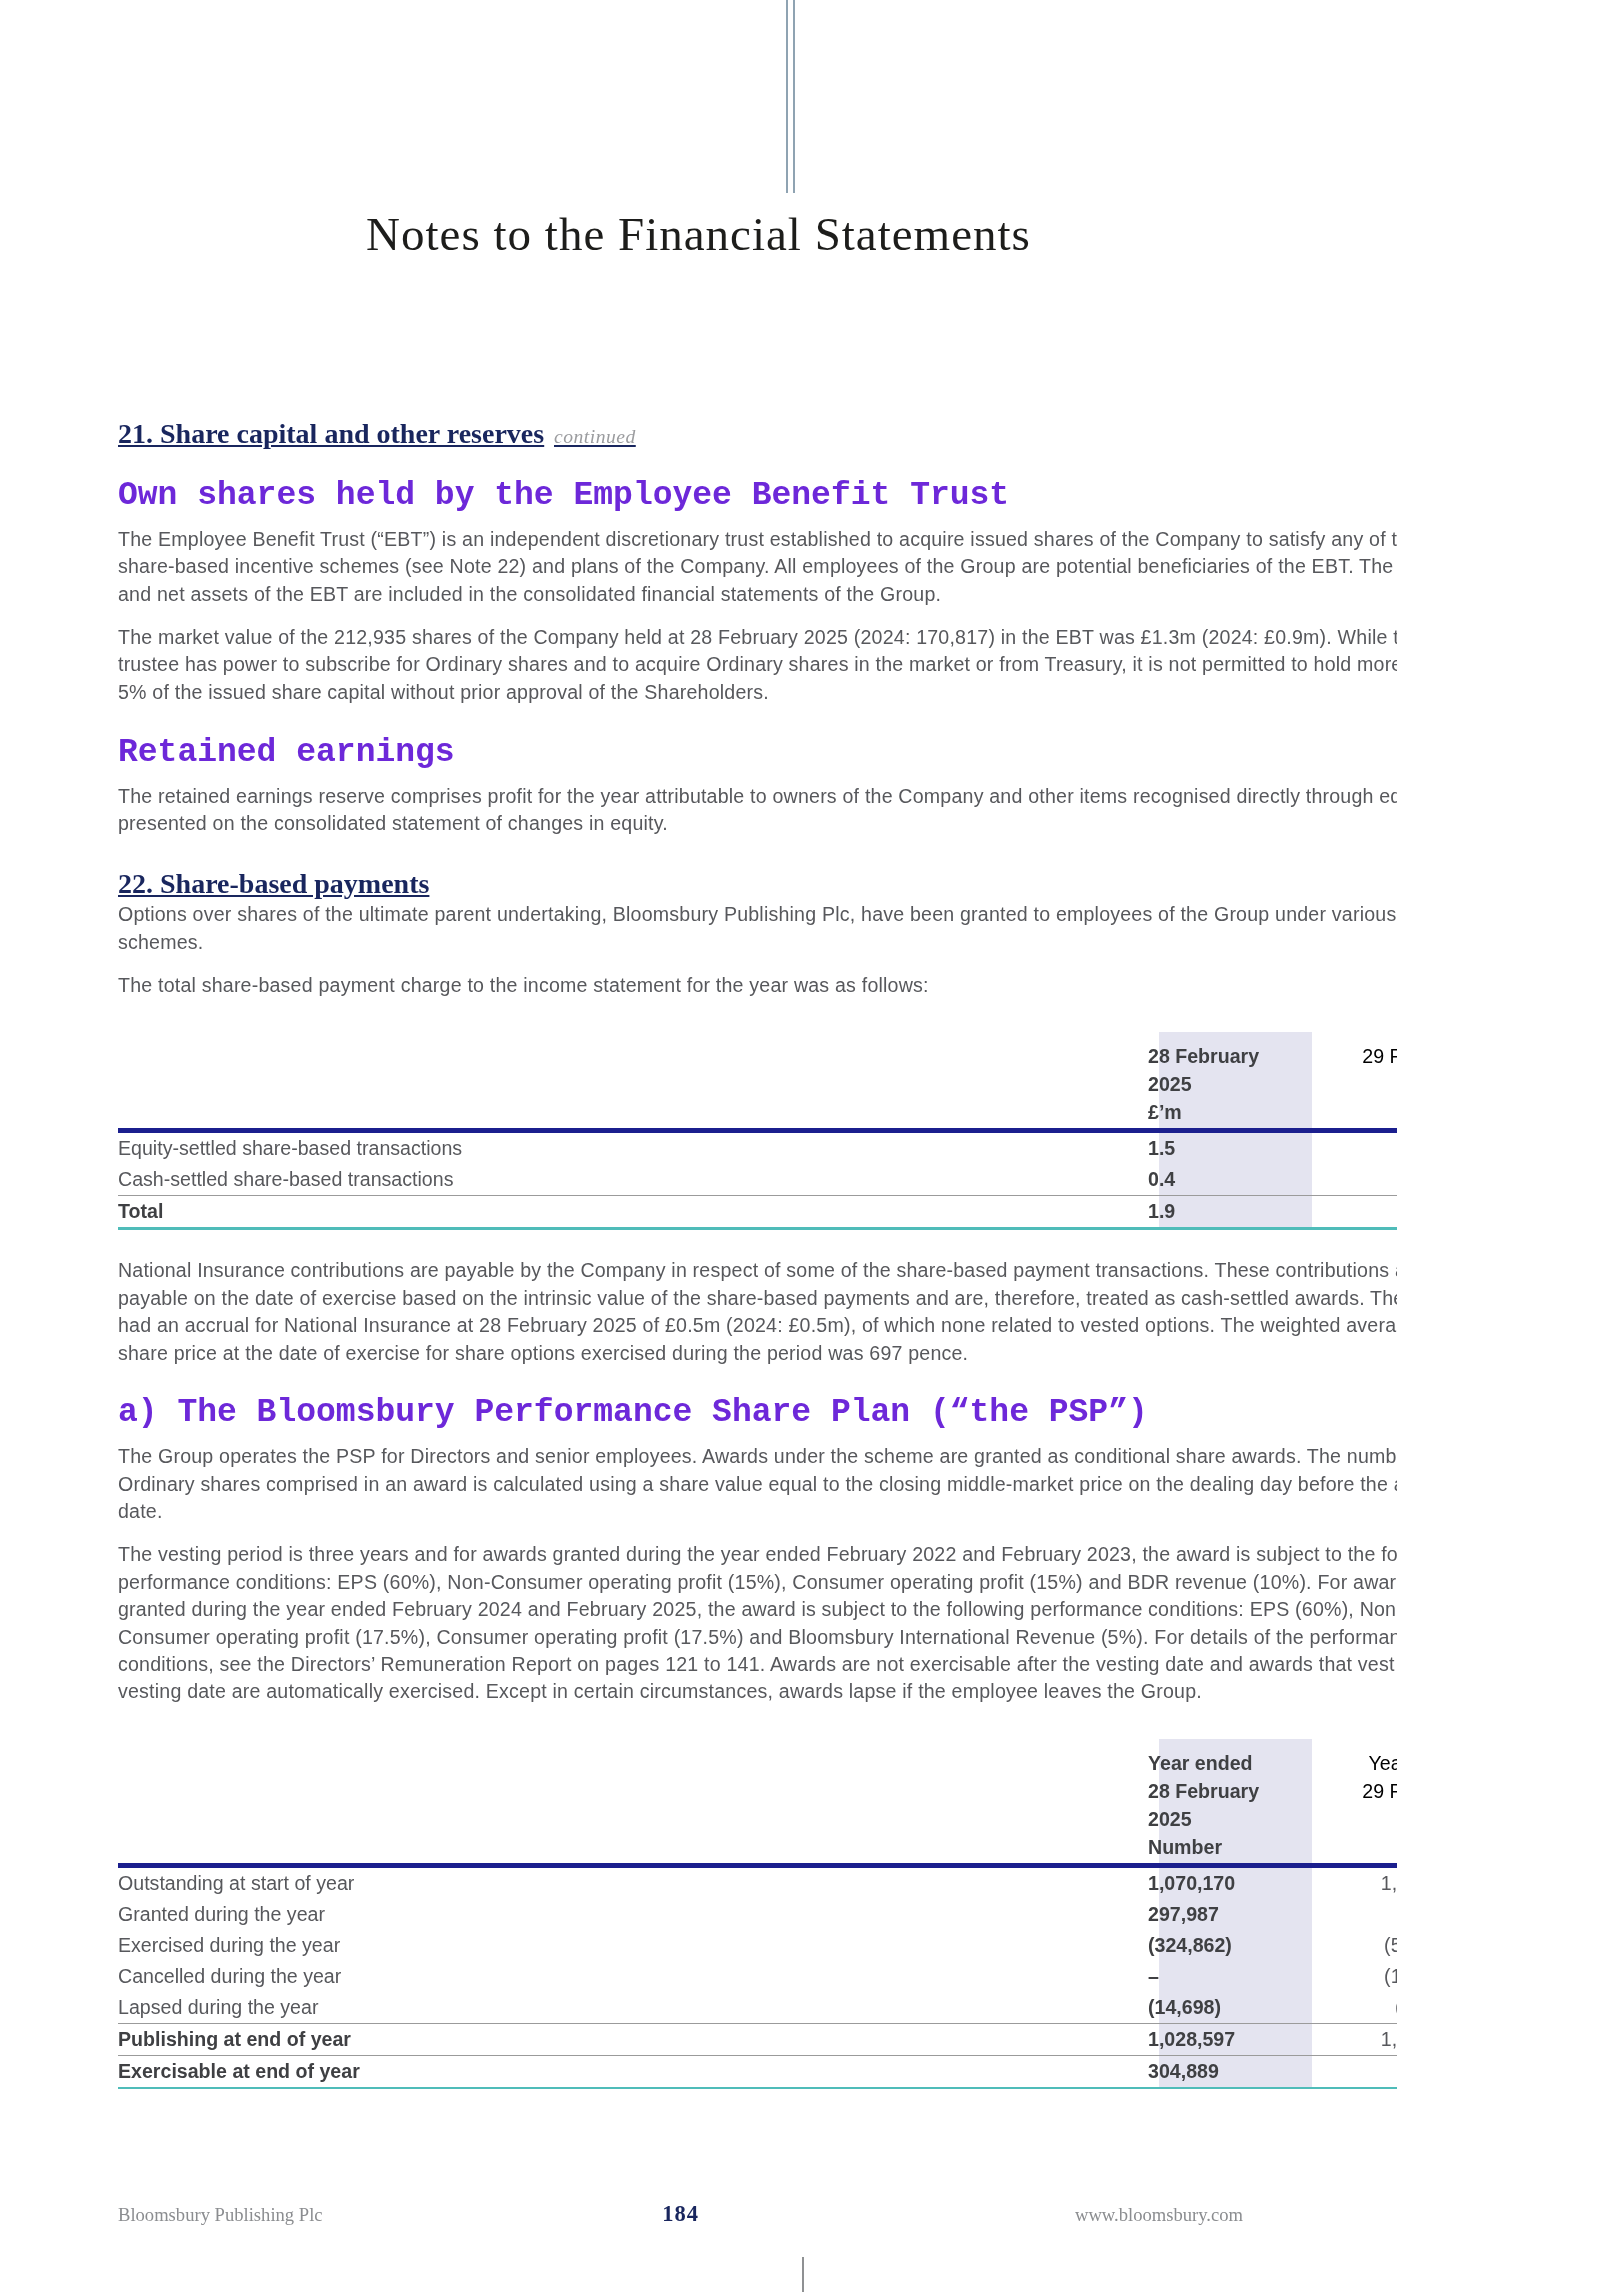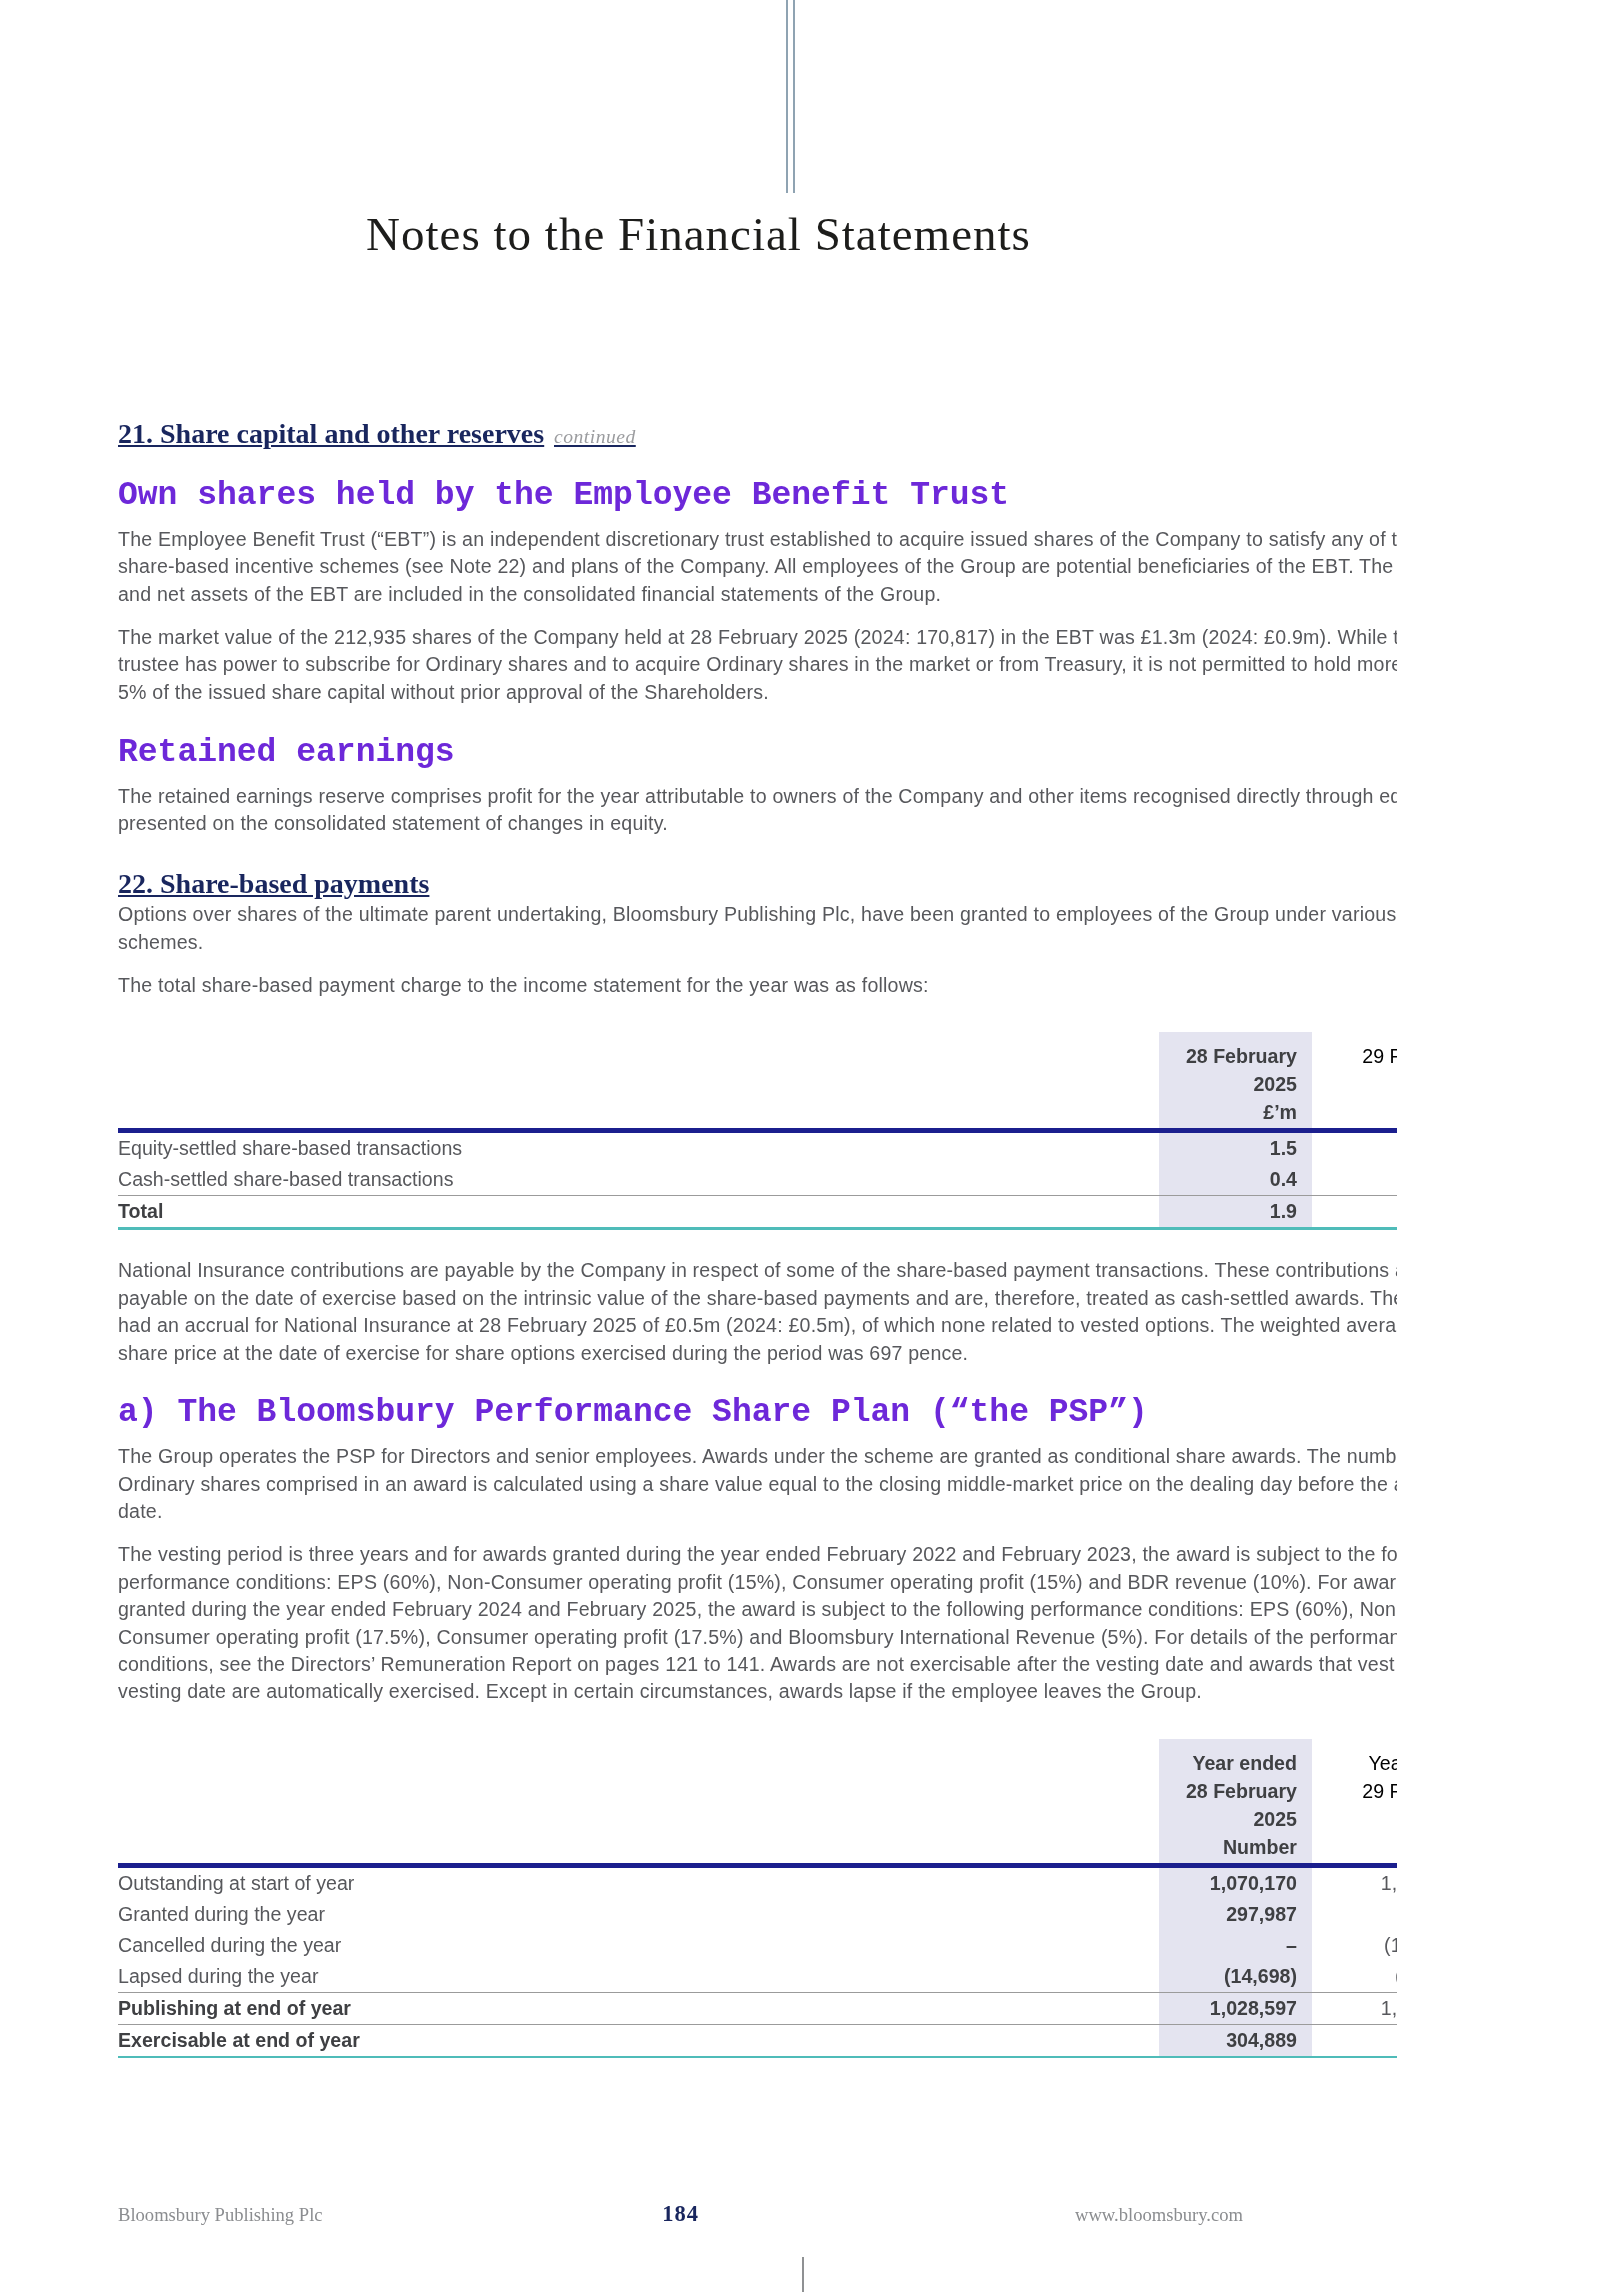--- a/index.html
+++ b/index.html
@@ -58,21 +58,21 @@
 
   
   .fin-table { position:relative; margin-top:33px; font-size:19.6px; color:#57585c; }
   .col-highlight {
     position:absolute; left:1041px; top:0; bottom:0;
     width:153px; background:#e4e4f0; z-index:0;
   }
   .t-header, .t-row { position:relative; display:flex; z-index:1; }
   .t-header { padding:9.8px 0 2px; line-height:28px; }
   .t-label { flex:1; text-align:left; }
-  .c2025 { width:137px; padding-right:15px; text-align:right; }
+  .c2025 { width:137px; padding-right:27px; text-align:left; }
   .c2024 { width:156px; text-align:right; }
   .t-header .c2025 { font-weight:700; color:#3f4043; }
   .t-header .c2024 { color:#000000; }
   .t-row { line-height:31px; }
   .t-row .c2025 { font-weight:700; color:#3f4043; }
   .t-row.row-bold .t-label { font-weight:700; color:#3f4043; }
   .rule-navy { position:relative; z-index:1; height:4.9px; background:#1b1f8e; }
   .rule-gray { position:relative; z-index:1; height:1px; background:#9b9b9b; }
   .rule-teal { position:relative; z-index:1; height:2.9px; background:#4fbcb9; }
 
@@ -175,20 +175,25 @@
         <div class="t-label">Outstanding at start of year</div>
         <div class="c2025">1,070,170</div>
         <div class="c2024">1,391,210</div>
       </div>
       <div class="t-row">
         <div class="t-label">Granted during the year</div>
         <div class="c2025">297,987</div>
         <div class="c2024">425,721</div>
       </div>
       <div class="t-row">
+        <div class="t-label">Exercised during the year</div>
+        <div class="c2025">(324,862)</div>
+        <div class="c2024">(599,464)</div>
+      </div>
+      <div class="t-row">
         <div class="t-label">Cancelled during the year</div>
         <div class="c2025">–</div>
         <div class="c2024">(125,766)</div>
       </div>
       <div class="t-row">
         <div class="t-label">Lapsed during the year</div>
         <div class="c2025">(14,698)</div>
         <div class="c2024">(21,531)</div>
       </div>
       <div class="rule-gray"></div>

